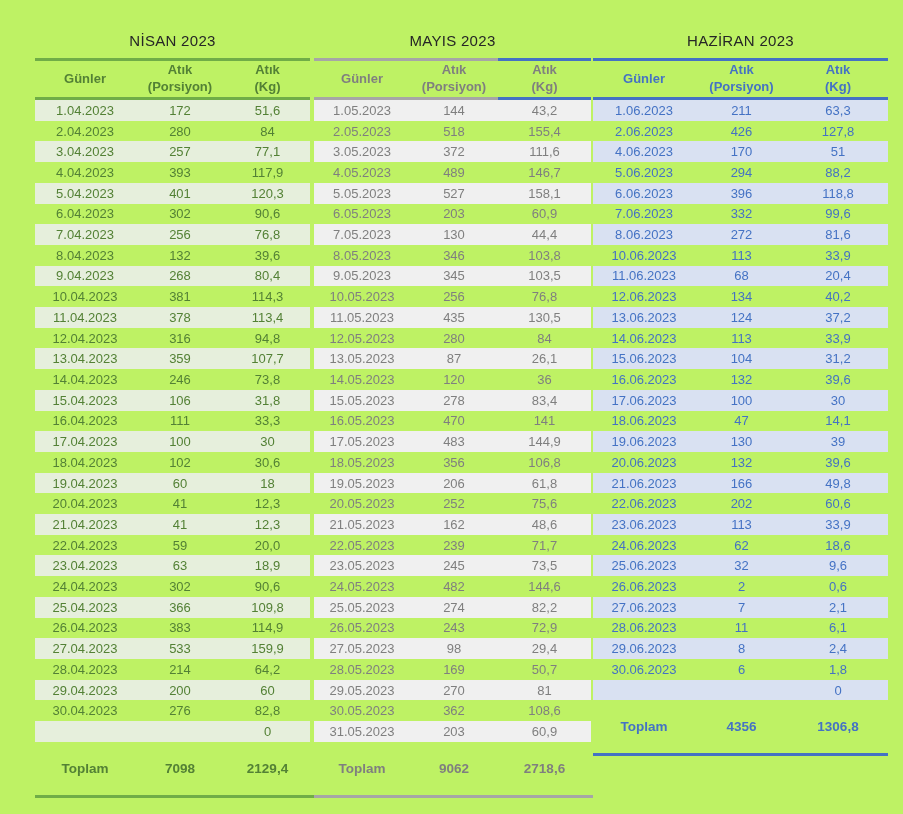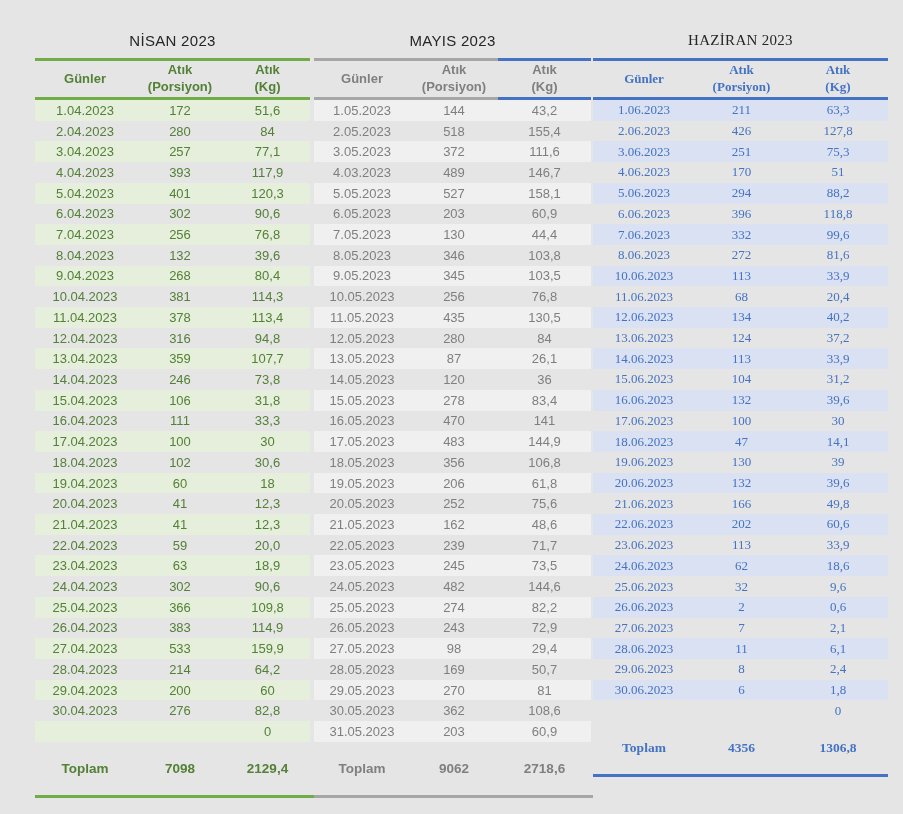--- a/index.html
+++ b/index.html
@@ -1,24 +1,24 @@
 <!DOCTYPE html>
 <html><head>
 <meta charset="utf-8">
 <style>
   html,body{margin:0;padding:0;background:#ffffff;}
   .page{
-    position:relative;width:903px;height:814px;background:#e5e5e5;
+    position:relative;width:903px;height:814px;background:#bef264;
     font-family:"Liberation Sans",sans-serif;overflow:hidden;
   }
   .table-wrap{position:absolute;left:35px;top:22px;display:flex;}
   .month{display:flex;flex-direction:column;}
   .m0{width:275px;margin-right:4px;}
   .m1{width:277px;margin-right:2px;}
-  .m2{width:295px;font-family:Liberation Serif, serif;}
+  .m2{width:295px;}
   .m-title{
     height:36px;display:flex;align-items:center;justify-content:center;
     font-size:15px;color:#262626;letter-spacing:.3px;font-weight:500;
   }
   .m-header{display:flex;}
   .h-cell{
     box-sizing:border-box;height:42px;
     border-top:3px solid var(--bc);border-bottom:3px solid var(--bc);
     display:flex;flex-direction:column;align-items:center;justify-content:center;
     font-weight:bold;font-size:13px;line-height:1.3;color:var(--tc);
@@ -251,21 +251,21 @@
             <div class="cell col1">2.05.2023</div>
             <div class="cell col2">518</div>
             <div class="cell col3">155,4</div>
           </div>
           <div class="row">
             <div class="cell col1">3.05.2023</div>
             <div class="cell col2">372</div>
             <div class="cell col3">111,6</div>
           </div>
           <div class="row">
-            <div class="cell col1">4.03.2023</div>
+            <div class="cell col1">4.05.2023</div>
             <div class="cell col2">489</div>
             <div class="cell col3">146,7</div>
           </div>
           <div class="row">
             <div class="cell col1">5.05.2023</div>
             <div class="cell col2">527</div>
             <div class="cell col3">158,1</div>
           </div>
           <div class="row">
             <div class="cell col1">6.05.2023</div>
@@ -425,25 +425,20 @@
             <div class="cell col1">1.06.2023</div>
             <div class="cell col2">211</div>
             <div class="cell col3">63,3</div>
           </div>
           <div class="row">
             <div class="cell col1">2.06.2023</div>
             <div class="cell col2">426</div>
             <div class="cell col3">127,8</div>
           </div>
           <div class="row">
-            <div class="cell col1">3.06.2023</div>
-            <div class="cell col2">251</div>
-            <div class="cell col3">75,3</div>
-          </div>
-          <div class="row">
             <div class="cell col1">4.06.2023</div>
             <div class="cell col2">170</div>
             <div class="cell col3">51</div>
           </div>
           <div class="row">
             <div class="cell col1">5.06.2023</div>
             <div class="cell col2">294</div>
             <div class="cell col3">88,2</div>
           </div>
           <div class="row">

